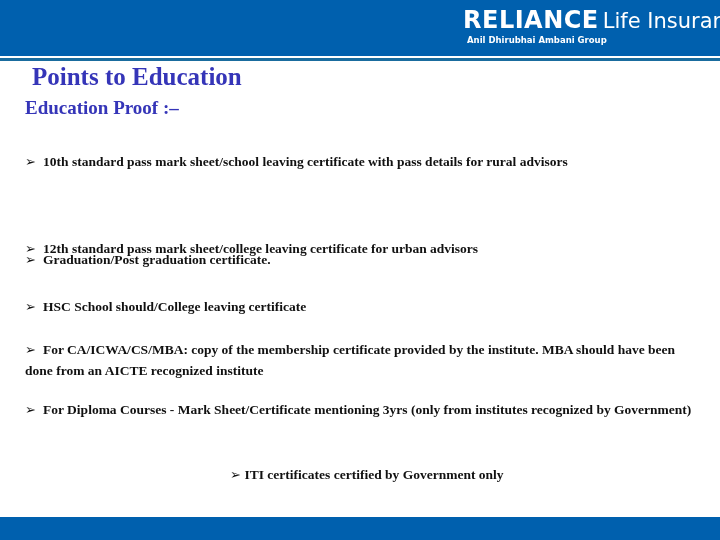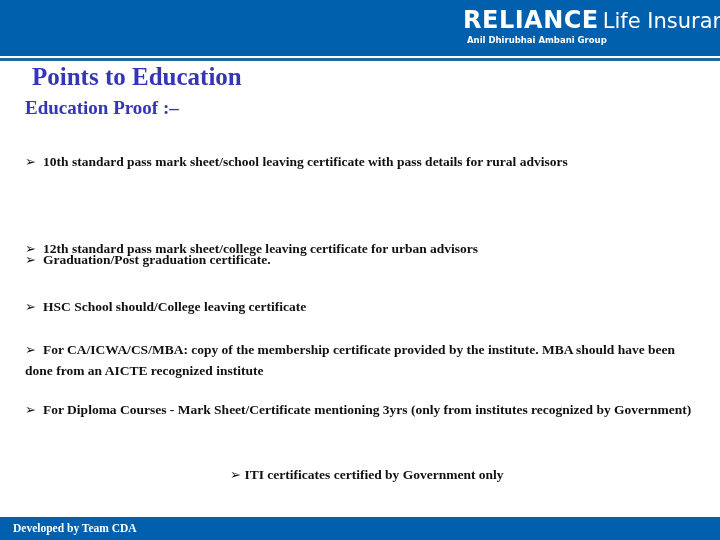--- a/index.html
+++ b/index.html
@@ -163,14 +163,13 @@
   </li>
   <li class="bullet" style="top:248px;">
     <span class="arrow">➢</span><span>For Diploma Courses - Mark Sheet/Certificate mentioning 3yrs (only from institutes recognized by Government)</span>
   </li>
   <li class="bullet" style="top:313px;text-align:center;">
     <span class="arrow">➢</span><span>ITI certificates certified by Government only</span>
   </li>
 </ul>
 
 <div class="footer">
-  <span class="footer-left">Developed by Team CDA</span>
 </div>
 
 </body></html>

